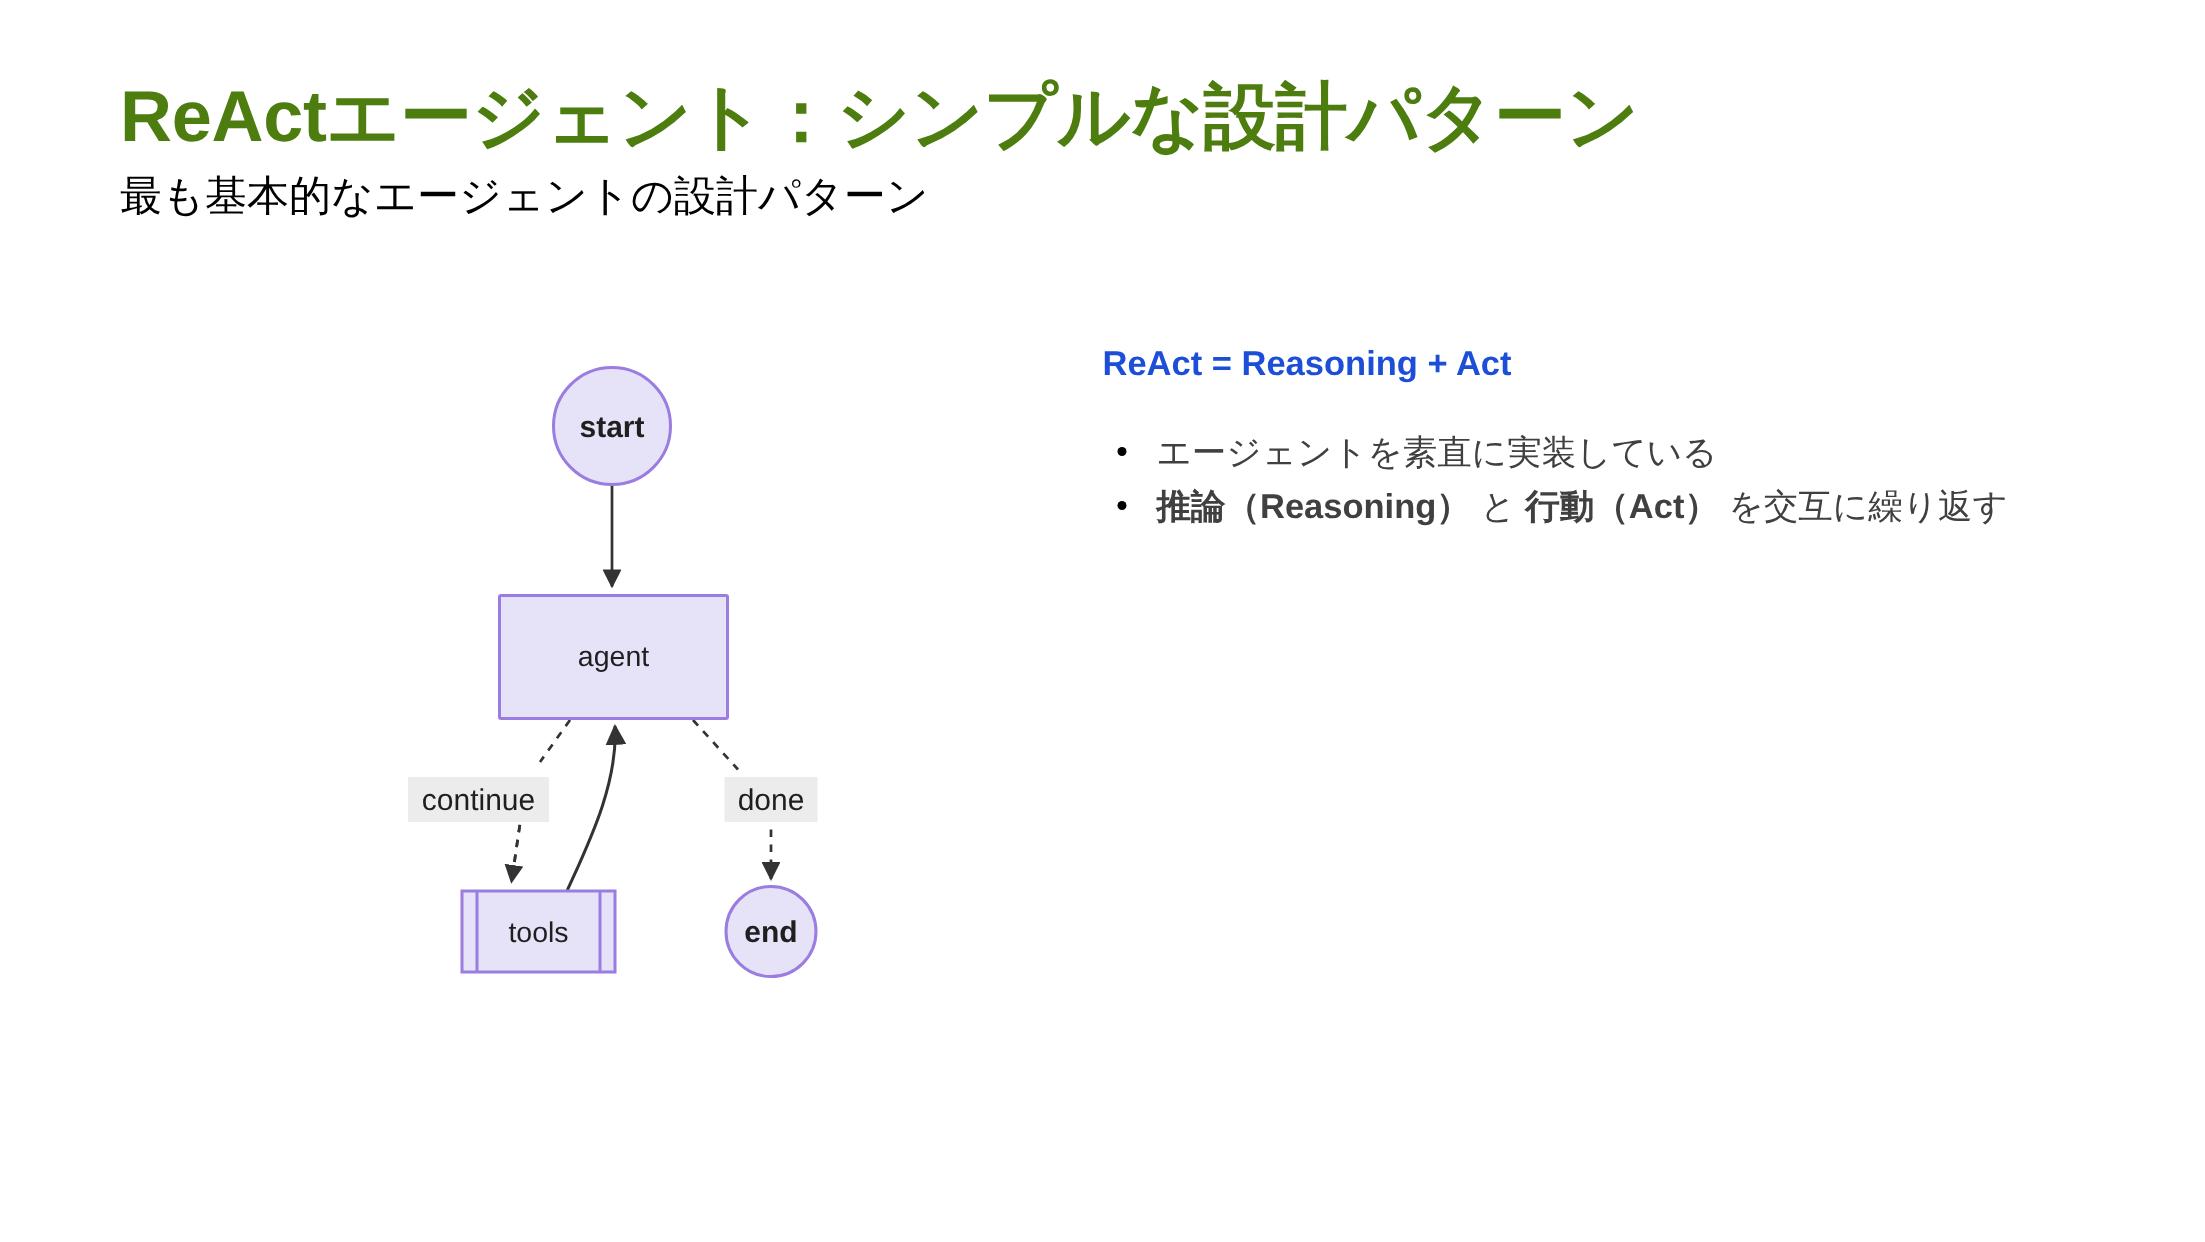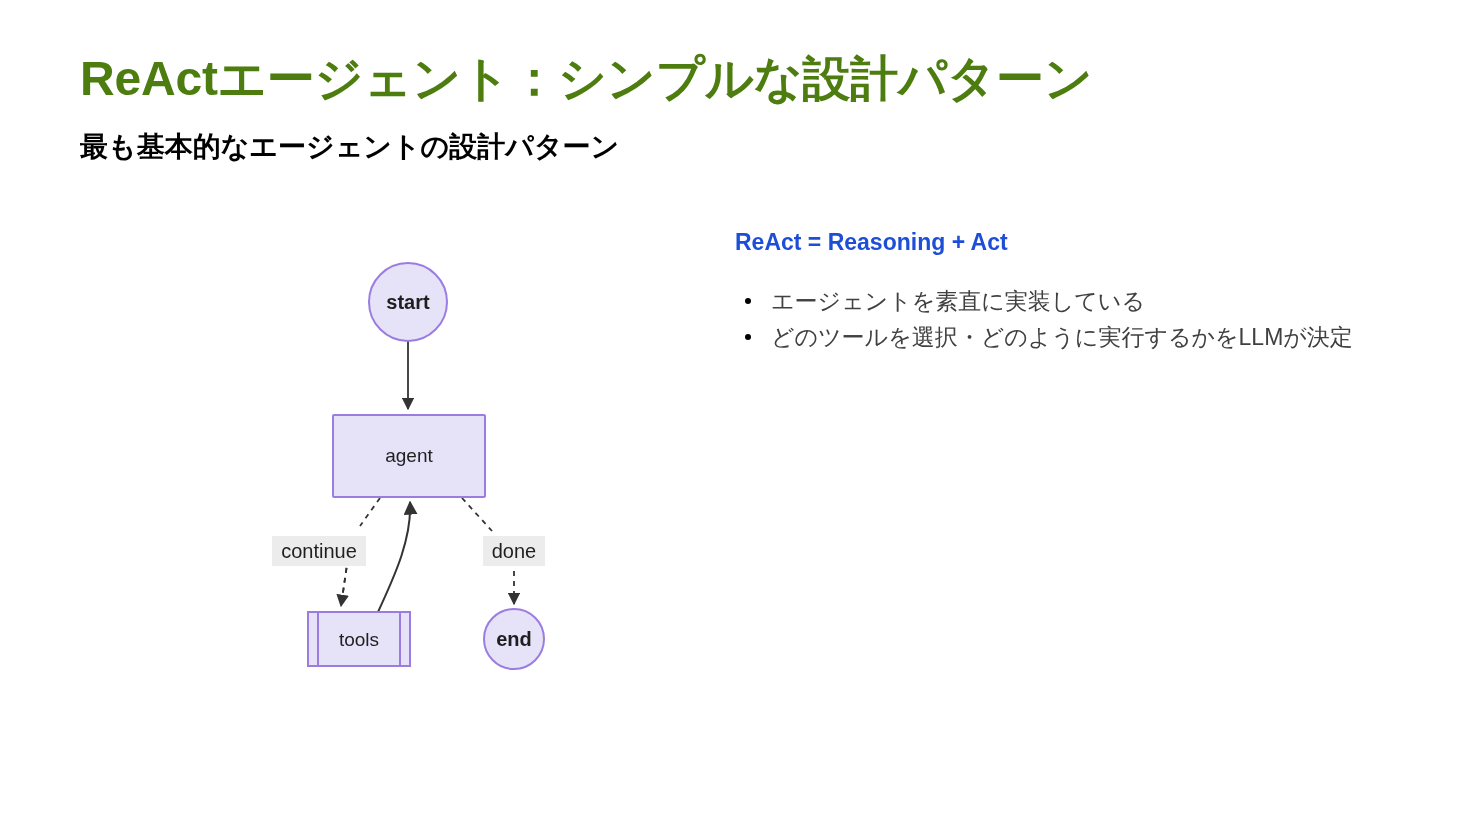--- a/index.html
+++ b/index.html
@@ -27,32 +27,32 @@
   #page-title {
     font-size: 48px;
     font-weight: 700;
     line-height: 1.12;
     letter-spacing: -0.2px;
     color: #4d7c0f;
     white-space: nowrap;
   }
   #page-subtitle {
     font-size: 28px;
-    font-weight: 700;
+    font-weight: 400;
     line-height: 1.2;
-    margin-top: 24px;
+    margin-top: 8px;
     color: #000000;
     white-space: nowrap;
   }
 
   
   #diagram {
     position: absolute;
     left: 240px;
-    top: 236px;
+    top: 218px;
     width: 440px;
     height: 460px;
   }
   #diagram svg { display: block; }
 
   .node-label {
     font-family: "Liberation Sans", "DejaVu Sans", sans-serif;
     font-size: 19px;
     fill: #1f1f1f;
   }
@@ -166,15 +166,15 @@
       <rect x="243" y="300" width="62" height="30" fill="#ececec"></rect>
       <text class="edge-label" x="274" y="322" text-anchor="middle">done</text>
     </g>
   </svg>
 </div>
 
 <div id="content-col">
   <div id="content-heading">ReAct = Reasoning + Act</div>
   <ul class="bullet-list">
     <li><span>エージェントを素直に実装している</span></li>
-    <li><span>どのツールを選択・どのように実行するかをLLMが決定</span></li>
+    <li class="gap-after"><span class="b">推論（Reasoning）</span><span> と </span><span class="b">行動（Act）</span><span> を交互に繰り返す</span></li>
   </ul>
 </div>
 
 </body></html>

